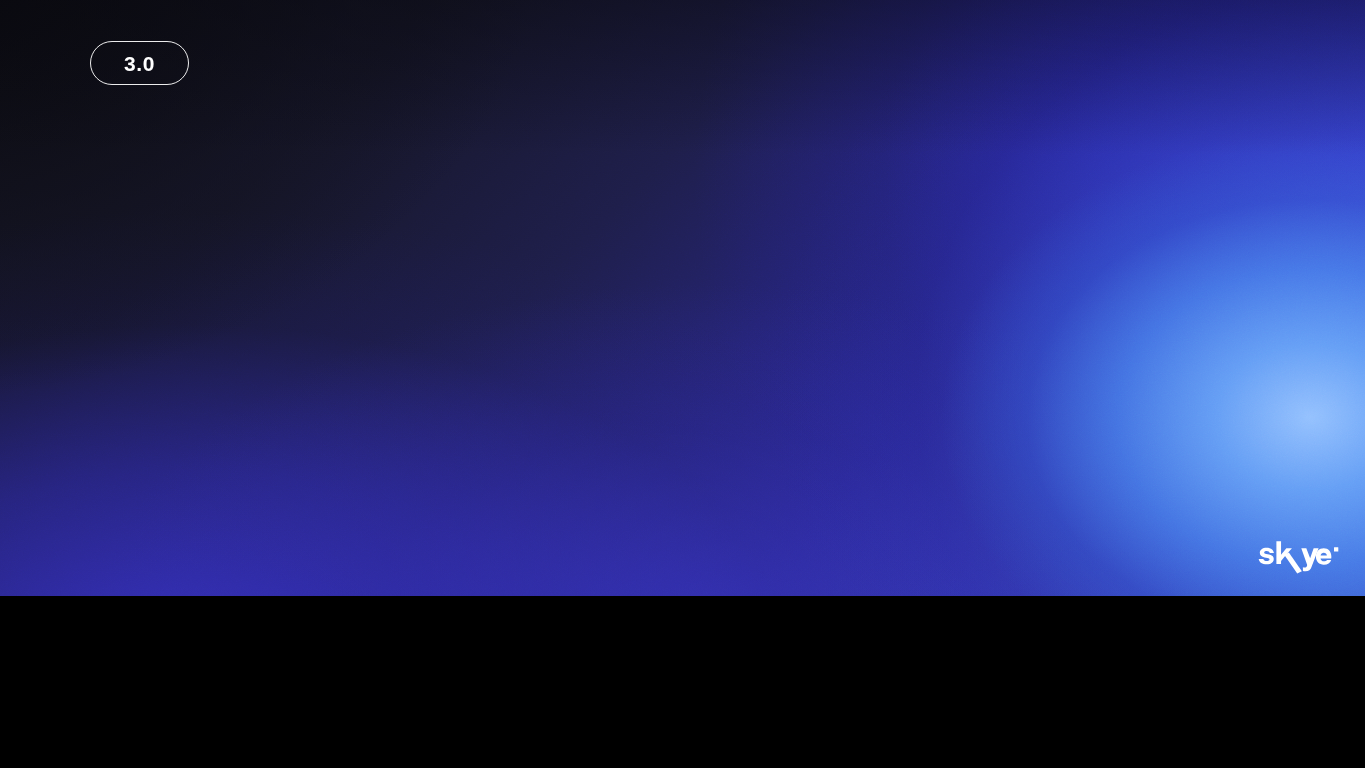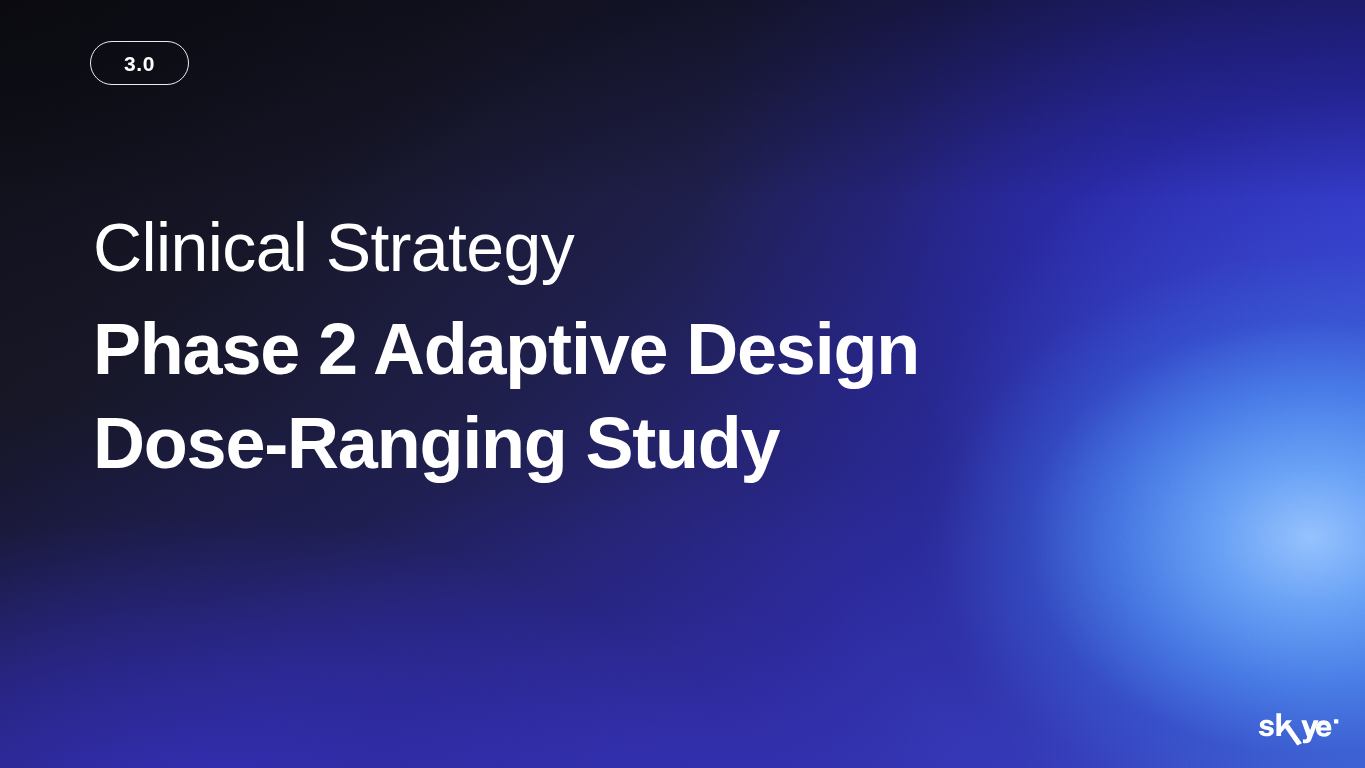--- a/index.html
+++ b/index.html
@@ -6,21 +6,21 @@
 
   html, body {
     width:1365px; height:768px;
     background:#000;
     font-family:"Liberation Sans", sans-serif;
     overflow:hidden;
   }
 
   #slide {
     position:relative;
-    width:1365px; height:768px;
+    width:1365px; height:596px;
     overflow:hidden;
     background:#6d28d9;
     isolation:isolate;
   }
 
   
   .bg-layer { position:absolute; inset:0; }
 
   
   #bg-base {
@@ -184,30 +184,20 @@
       <rect width="1365" height="768" filter="url(#grain)"></rect>
     </svg>
   </div>
 
   <div id="content">
 
     <div id="version-badge">
       <span class="label">3.0</span>
     </div>
 
-    <div id="title-block">
-
-      <div id="eyebrow-title">Clinical Strategy</div>
-
-      <div id="headline">
-        <span class="hl-line">Phase 2 Adaptive Design</span>
-        <span class="hl-line">Dose-Ranging Study</span>
-      </div>
-
-    </div>
 
     <div id="brand-logo">
       <svg viewBox="0 0 164 64" xmlns="http://www.w3.org/2000/svg" aria-label="skye">
         <g fill="#ffffff">
 
           <path d="M23.6 24.0c-.6-2.6-2.9-4.0-6.2-4.0-3.1 0-5.1 1.1-5.1 2.9 0 1.6 1.3 2.4 4.4 3.0l5.4 1.0c6.3 1.2 9.4 4.1 9.4 9.0 0 6.6-5.4 10.7-14.1 10.7C8.3 46.6 2.5 42.6 1.4 35.8h9.4c.6 2.8 3.0 4.3 6.7 4.3 3.4 0 5.5-1.1 5.5-3.0 0-1.6-1.2-2.5-4.1-3.0l-5.6-1.1C6.9 31.8 3.6 28.8 3.6 23.7 3.6 17.3 8.9 13.3 17.3 13.3c7.9 0 13.3 3.9 14.6 10.7z"></path>
 
           <path d="M36.8 0.5h9.3v27.2l10.6-13.3h11.2L55.0 29.2 46.1 39.9V45.8h-9.3z"></path>
 
           <path d="M52.4 27.6l9.3-4.6 26.0 37.4-9.2 4.8z"></path>

